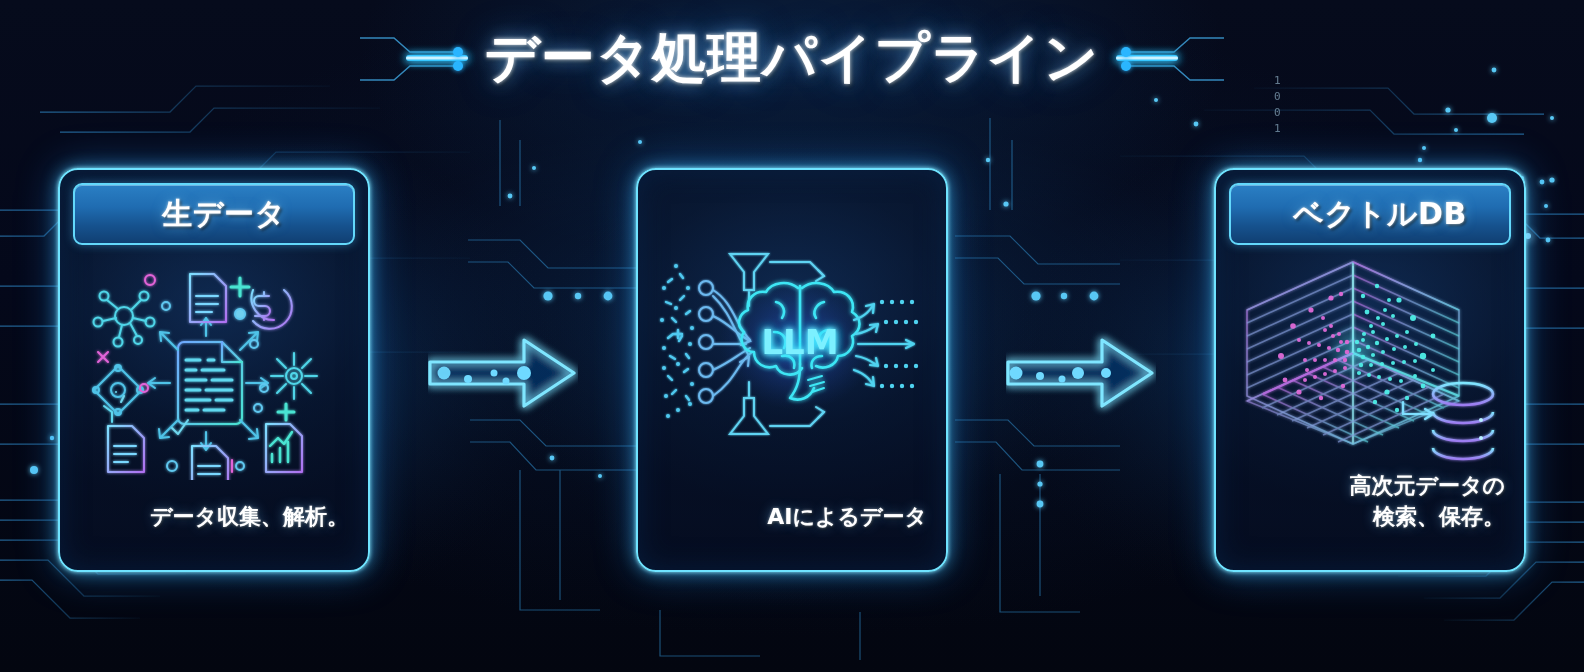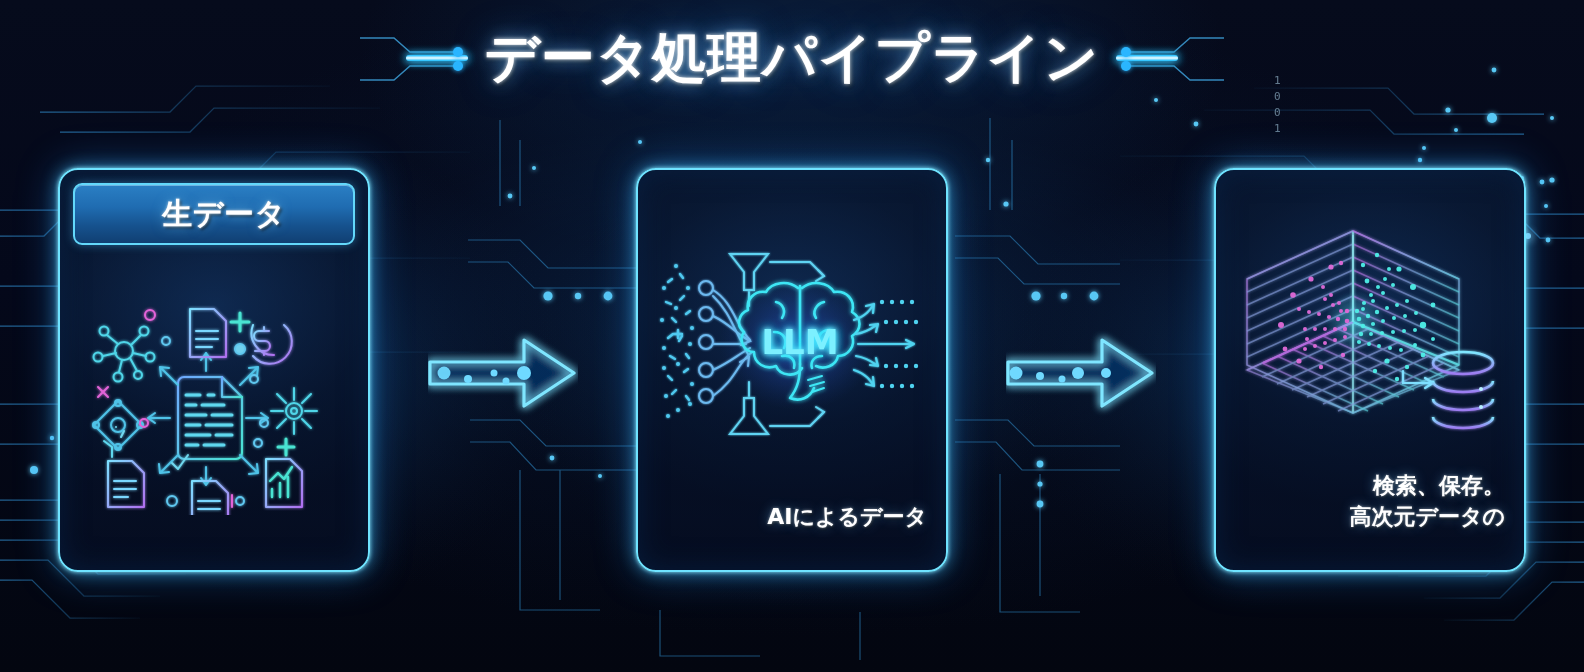--- a/index.html
+++ b/index.html
@@ -444,20 +444,23 @@
                 </g>
               <g stroke="#5fd8ef">
                   <path d="M16 136 l8 6 M24 142 v10"></path>
                 </g>
               <g stroke="#e264d8">
                   <path d="M144 190 v12"></path>
                 </g>
             </g>
           </svg>
         </div>
+        <div class="card-desc">
+          <span class="ln">データ収集、解析。</span>
+        </div>
       </div>
     </div>
 
     <div class="arrowslot">
       <svg class="arrow" viewBox="0 0 150 94">
         <defs>
           <filter id="ag" x="-50%" y="-80%" width="200%" height="260%">
             <feGaussianBlur stdDeviation="4" result="b1"></feGaussianBlur>
             <feMerge>
                 <feMergeNode in="b1"></feMergeNode>
@@ -628,20 +631,23 @@
           <circle cx="34" cy="50" r="4"></circle>
           <circle cx="56" cy="53" r="3.5"></circle>
           <circle cx="72" cy="47" r="6"></circle>
           <circle cx="100" cy="47" r="5"></circle>
         </g>
       </svg>
     </div>
 
     <div class="cardslot">
       <div class="card">
+        <div class="card-header">
+          <div class="card-title">ベクトルDB</div>
+        </div>
         <div class="card-art">
           <svg width="266" height="214" viewBox="0 0 266 214">
             <defs>
               <linearGradient id="gridL" x1="0" y1="0" x2="1" y2="1">
                 <stop offset="0" stop-color="#c06fe8"></stop>
                   <stop offset="1" stop-color="#5fe0e8"></stop>
               </linearGradient>
               <linearGradient id="dbG" x1="0" y1="0" x2="0" y2="1">
                 <stop offset="0" stop-color="#7fe8ff"></stop>
                   <stop offset="1" stop-color="#9d7bf0"></stop>
@@ -826,20 +832,20 @@
               <path d="M196 160 a30 11 0 0 0 60 0"></path>
               <path d="M196 178 a30 11 0 0 0 60 0"></path>
             </g>
             <g fill="#b6f0ff">
               <circle cx="244" cy="168" r="2"></circle>
                 <circle cx="244" cy="186" r="2"></circle>
             </g>
           </svg>
         </div>
         <div class="card-desc">
+          <span class="ln">高次元データの</span>
           <span class="ln">検索、保存。</span>
-          <span class="ln">高次元データの</span>
         </div>
       </div>
     </div>
 
   </div>
 </div>
 
 </body></html>

